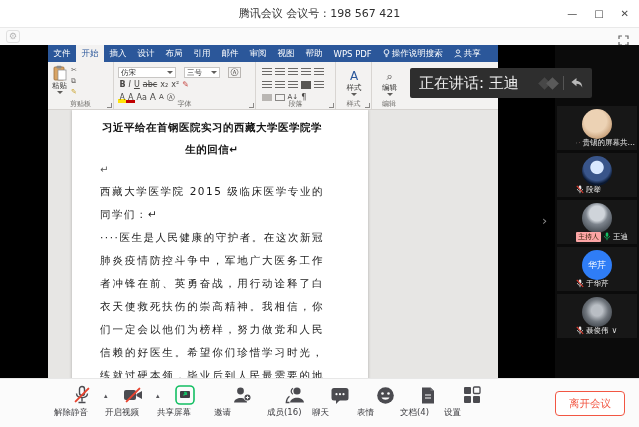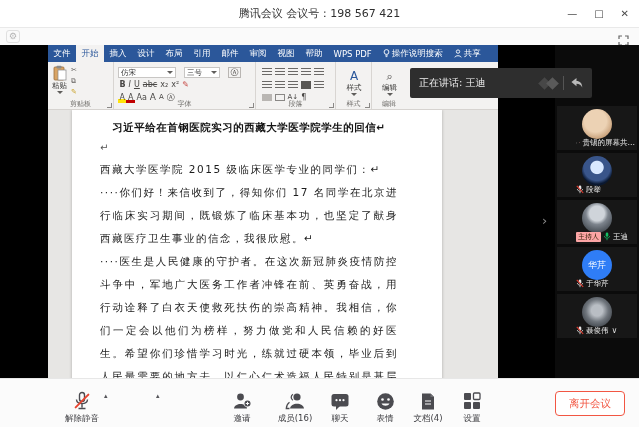--- a/index.html
+++ b/index.html
@@ -44,30 +44,30 @@
   .fbtn { display:inline-block; font-size:8px; color:#4a4846; padding:0 1.5px; line-height:11px; }
   .fbtn.b { font-weight:bold; } .fbtn.i { font-style:italic; } .fbtn.u { text-decoration:underline; }
   .fbtn.strike { text-decoration:line-through; }
   .fbtn.hl { background:linear-gradient(#0000 60%, #ffe30a 60%); }
   .fbtn.fc { background:linear-gradient(#0000 70%, #c00000 70%); }
   .lines-icon { display:inline-block; width:10px; height:8px; margin:1px 1.5px;
                 background:repeating-linear-gradient(#6b6967 0 1px, #0000 1px 3px); }
   .row { height:13px; display:flex; align-items:center; }
 
   .docarea { position:absolute; top:65px; left:0; right:0; bottom:0; background:#e7e6e4; overflow:hidden; }
-  .page { position:absolute; left:24px; top:0; width:370px; height:280px; background:#fff;
+  .page { position:absolute; left:24px; top:0; width:296px; height:280px; background:#fff;
           box-shadow:0 0 3px rgba(0,0,0,.25); padding:6px 44px 0 28px; }
   .doc-title { font-size:10.5px; font-weight:bold; color:#141414; text-align:center; line-height:22px; letter-spacing:.5px; }
   .doc-blank { font-size:10px; color:#555; line-height:20px; }
   .doc-p { font-size:10.5px; color:#1c1c1c; line-height:23px; text-align:justify; letter-spacing:1.5px; }
 
   
   .overlay { position:absolute; left:410px; top:68px; width:182px; height:30px; background:#2e2e2e;
              border-radius:2px; display:flex; align-items:center; padding:0 9px; z-index:60; }
-  .overlay-text { font-size:10px; color:#f0f0f0; }
+  .overlay-text { font-size:15px; color:#f0f0f0; }
   .ov-right { margin-left:auto; display:flex; align-items:center; gap:6px; }
   .diamond { width:9px; height:9px; transform:rotate(45deg); display:inline-block; }
   .d1 { background:#474747; } .d2 { background:#5a5a5a; margin-left:-7px; }
   .ov-div { width:1px; height:14px; background:#555; }
 
   
   .sidebar { position:absolute; left:555px; top:45px; width:84px; bottom:49px; background:#0b0b0b; }
   .collapse { position:absolute; left:542px; top:213px; color:#8a8a8a; font-size:13px; z-index:40; }
   .tile { position:absolute; left:2px; width:80px; height:44px; background:#171717; }
   .avatar { position:absolute; left:50%; top:3px; transform:translateX(-50%); width:30px; height:30px;
@@ -80,21 +80,21 @@
   .tile-label { position:absolute; left:3px; right:2px; bottom:2px; height:11px; display:flex;
                 align-items:center; gap:2px; overflow:hidden; white-space:nowrap;padding-left:16px; }
   .pname { font-size:7.5px; color:#e8e8e8; }
   .host-badge { font-size:7px; color:#2b1c00; background:#fca5a5; border-radius:1px; padding:0 2px;
                 line-height:10px; flex:0 0 auto; }
   .chev { color:#dcdcdc; font-size:8px; margin-left:1px; }
 
   
   .bottombar { position:absolute; left:0; right:0; bottom:0; height:49px; background:#fbfbfb;
                border-top:1px solid #e7e7e7; }
-  .tb-item { position:absolute; top:12px; width:56px; margin-left:-28px; text-align:center; }
+  .tb-item { position:absolute; top:6px; width:56px; margin-left:-28px; }
   .tb-icon { height:20px; display:flex; align-items:center; justify-content:center; position:relative; }
   .tb-label { font-size:8.5px; color:#3c3c40; margin-top:2px; white-space:nowrap; }
   .slash { position:absolute; left:50%; top:0; width:2px; height:20px; background:#e8432f;
            transform:translateX(-50%) rotate(45deg); border-radius:1px; }
   .tb-caret { position:absolute; top:13px; font-size:7px; color:#55555a; }
   .leave-btn { position:absolute; right:14px; top:12px; height:25px; padding:0 13px; background:#fff;
                border:1px solid #f25643; border-radius:4px; color:#f25643; font-size:10.5px;
                display:flex; align-items:center; }
 </style>
 </head>
@@ -250,21 +250,20 @@
         </span>
         <span class="rgroup-label">编辑</span>
       </div>
     </div>
 
     <div class="docarea">
       <div class="page">
         <div class="doc-title">习近平给在首钢医院实习的西藏大学医学院学生的回信↵</div>
         <div class="doc-blank">↵</div>
         <div class="doc-p">西藏大学医学院 2015 级临床医学专业的同学们：↵</div>
-        <div class="doc-p">····你们好！来信收到了，得知你们 17 名同学在北京进行临床实习期间，既锻炼了临床基本功，也坚定了献身西藏医疗卫生事业的信念，我很欣慰。↵</div>
         <div class="doc-p">····医生是人民健康的守护者。在这次新冠肺炎疫情防控斗争中，军地广大医务工作者冲锋在前、英勇奋战，用行动诠释了白衣天使救死扶伤的崇高精神。我相信，你们一定会以他们为榜样，努力做党和人民信赖的好医生。希望你们珍惜学习时光，练就过硬本领，毕业后到人民最需要的地方去，以仁心仁术造福人民特别是基层群众。↵</div>
 
       </div>
     </div>
   </div>
 
   <div class="overlay">
     <span class="overlay-text">正在讲话: 王迪</span>
     <span class="ov-right">
       <span class="diamond d1"></span>
@@ -355,22 +354,42 @@
         <svg width="18" height="20" viewBox="0 0 18 20">
             <rect x="6.5" y="1.5" width="5" height="9" rx="2.5" fill="none" stroke="#4b4b50" stroke-width="1.4"></rect>
             <path d="M3.5 8.5 C3.5 14 14.5 14 14.5 8.5 M9 13 V16.5 M5.5 17.5 H12.5" stroke="#4b4b50" stroke-width="1.4" fill="none"></path>
           </svg>
         <span class="slash"></span>
       </span>
       <div class="tb-label">解除静音</div>
     </div>
     <span class="tb-caret" style="left:104px;">▴</span>
 
+    <div class="tb-item" style="left:133px;">
+      <span class="tb-icon">
+        <svg width="22" height="20" viewBox="0 0 22 20">
+            <rect x="2" y="5" width="12" height="10" rx="2" fill="#4b4b50"></rect>
+            <path d="M14.5 9 L20 6 V14 L14.5 11 Z" fill="#4b4b50"></path>
+          </svg>
+        <span class="slash"></span>
+      </span>
+      <div class="tb-label">开启视频</div>
+    </div>
     <span class="tb-caret" style="left:156px;">▴</span>
 
+    <div class="tb-item" style="left:185px;">
+      <span class="tb-icon">
+        <svg width="20" height="20" viewBox="0 0 20 20">
+            <rect x="1" y="1" width="18" height="18" rx="4" fill="none" stroke="#13bf63" stroke-width="1.6"></rect>
+            <rect x="5" y="6" width="10" height="7" rx="1" fill="#3f3f44"></rect>
+            <path d="M8.5 10.5 L11.5 7.5 M11.5 7.5 H9 M11.5 7.5 V10" stroke="#13bf63" stroke-width="1.3" fill="none"></path>
+          </svg>
+      </span>
+      <div class="tb-label">共享屏幕</div>
+    </div>
 
     <div class="tb-item" style="left:242px;">
       <span class="tb-icon">
         <svg width="20" height="20" viewBox="0 0 20 20">
             <circle cx="8.5" cy="6" r="3.4" fill="#4b4b50"></circle>
             <path d="M2 17.5 C2.5 11.5 14.5 11.5 15 17.5 Z" fill="#4b4b50"></path>
             <circle cx="15.5" cy="12.5" r="3.6" fill="#fbfbfb"></circle>
             <circle cx="15.5" cy="12.5" r="3" fill="#4b4b50"></circle>
             <path d="M13.8 12.5 H17.2 M15.5 10.8 V14.2" stroke="#fbfbfb" stroke-width="1"></path>
           </svg>

